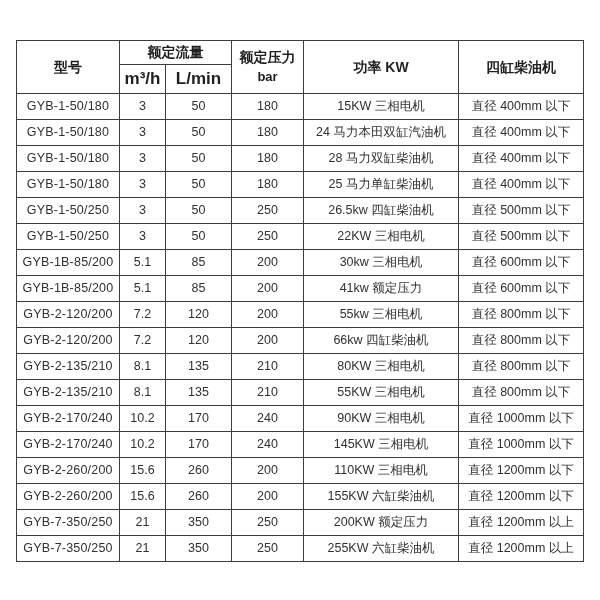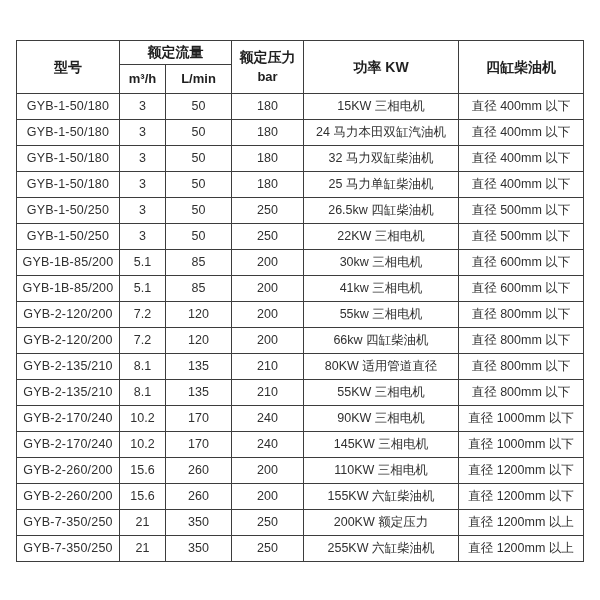--- a/index.html
+++ b/index.html
@@ -33,21 +33,21 @@
     overflow: hidden;
     white-space: nowrap;
   }
   thead th {
     font-size: 14px;
     font-weight: 700;
     color: #1f1f1f;
     line-height: 1.2;
   }
   thead tr.hdr-top th { height: 23px; text-align: center; }
-  thead tr.hdr-sub th { height: 28px; font-size: 13px; }
+  thead tr.hdr-sub th { height: 28px; font-size: 17px; }
   th.th-merged {
     vertical-align: top;
     padding-top: 4px;
   }
   th.th-pressure .unit-line {
     font-size: 13px;
     margin-top: 3px;
   }
   tbody td {
     height: 25px;
@@ -102,21 +102,21 @@
           <td>50</td>
           <td>180</td>
           <td>24 马力本田双缸汽油机</td>
           <td>直径 400mm 以下</td>
         </tr>
         <tr>
           <td>GYB-1-50/180</td>
           <td>3</td>
           <td>50</td>
           <td>180</td>
-          <td>32 马力双缸柴油机</td>
+          <td>28 马力双缸柴油机</td>
           <td>直径 400mm 以下</td>
         </tr>
         <tr>
           <td>GYB-1-50/180</td>
           <td>3</td>
           <td>50</td>
           <td>180</td>
           <td>25 马力单缸柴油机</td>
           <td>直径 400mm 以下</td>
         </tr>
@@ -142,21 +142,21 @@
           <td>85</td>
           <td>200</td>
           <td>30kw 三相电机</td>
           <td>直径 600mm 以下</td>
         </tr>
         <tr>
           <td>GYB-1B-85/200</td>
           <td>5.1</td>
           <td>85</td>
           <td>200</td>
-          <td>41kw 三相电机</td>
+          <td>41kw 额定压力</td>
           <td>直径 600mm 以下</td>
         </tr>
         <tr>
           <td>GYB-2-120/200</td>
           <td>7.2</td>
           <td>120</td>
           <td>200</td>
           <td>55kw 三相电机</td>
           <td>直径 800mm 以下</td>
         </tr>
@@ -166,21 +166,21 @@
           <td>120</td>
           <td>200</td>
           <td>66kw 四缸柴油机</td>
           <td>直径 800mm 以下</td>
         </tr>
         <tr>
           <td>GYB-2-135/210</td>
           <td>8.1</td>
           <td>135</td>
           <td>210</td>
-          <td>80KW 适用管道直径</td>
+          <td>80KW 三相电机</td>
           <td>直径 800mm 以下</td>
         </tr>
         <tr>
           <td>GYB-2-135/210</td>
           <td>8.1</td>
           <td>135</td>
           <td>210</td>
           <td>55KW 三相电机</td>
           <td>直径 800mm 以下</td>
         </tr>

